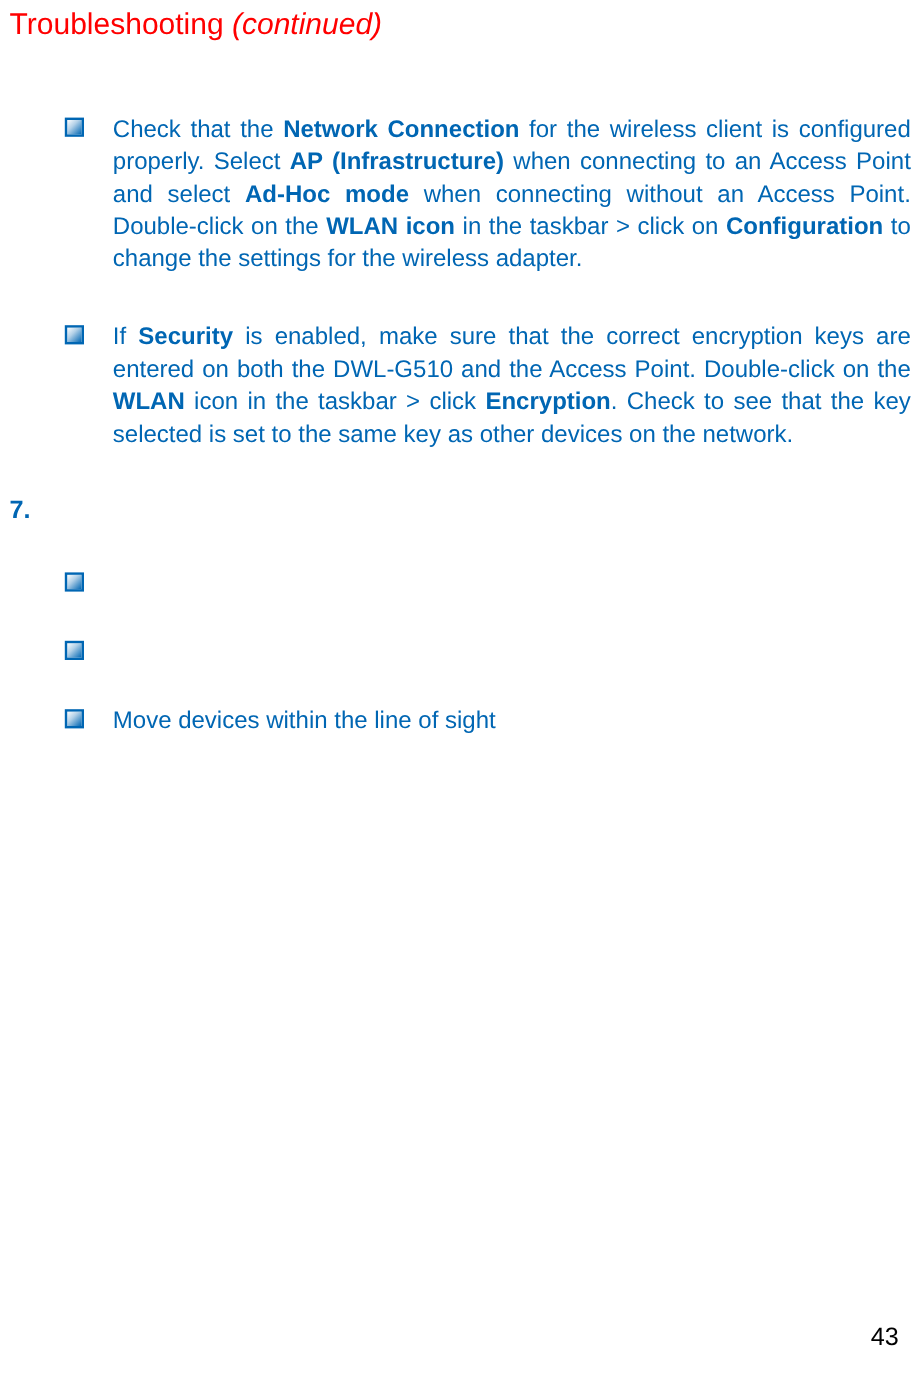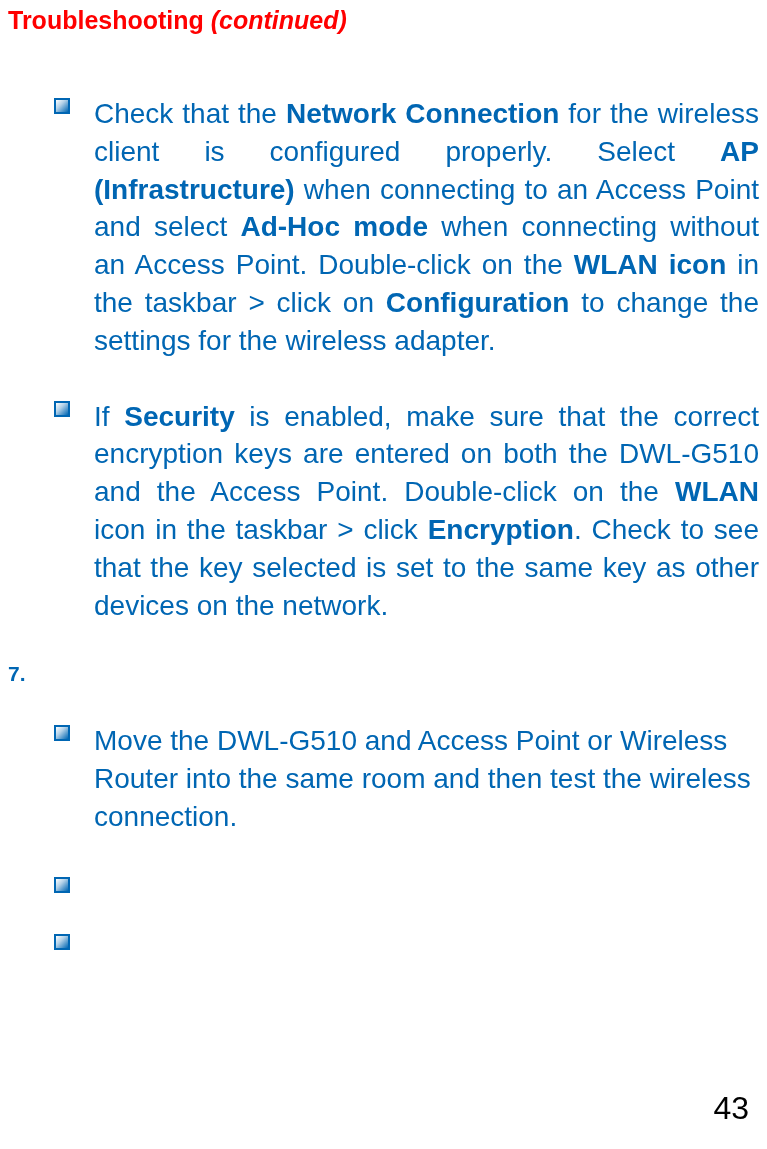--- a/index.html
+++ b/index.html
@@ -14,21 +14,21 @@
       font-family: Arial, Helvetica, sans-serif;
       padding: 6px 8px 20px 8px;
       position: relative;
       color: #000000;
     }
     .header {
       margin-bottom: 60px;
     }
     .header-title {
       font-size: 25px;
-      font-weight: bold;
+      font-weight: normal;
       color: #ff0000;
       text-align: right;
     }
     .header-cont {
       font-style: italic;
     }
     .bullet-item {
       display: flex;
       align-items: flex-start;
       margin-bottom: 38px;
@@ -40,21 +40,21 @@
     .bullet-square {
       width: 16px;
       height: 16px;
       border: 2px solid #0066b3;
       background: linear-gradient(135deg, #ffffff 0%, #b3d1e8 40%, #0066b3 100%);
       flex-shrink: 0;
       margin-right: 24px;
       margin-top: 3px;
     }
     .bullet-text {
-      font-size: 28px;
+      font-size: 20px;
       line-height: 1.35;
       color: #0066b3;
       text-align: justify;
       flex: 1;
     }
     .b {
       font-weight: bold;
     }
     .q-item {
       display: flex;
@@ -72,21 +72,21 @@
     .q-text {
       font-size: 21px;
       font-weight: bold;
       color: #0066b3;
       line-height: 1.3;
     }
     .page-number {
       position: absolute;
       bottom: 22px;
       right: 18px;
-      font-size: 32px;
+      font-size: 21px;
       color: #000000;
     }
   </style>
 </head>
 <body>
 
 <div class="header">
   <span class="header-title">
     <span>Troubleshooting </span><span class="header-cont">(continued)</span>
   </span>
@@ -105,24 +105,24 @@
     <span>If </span><span class="b">Security</span><span> is enabled, make sure that the correct encryption keys are entered on both the DWL-G510 and the Access Point. Double-click on the </span><span class="b">WLAN</span><span> icon in the taskbar &gt; click </span><span class="b">Encryption</span><span>. Check to see that the key selected is set to the same key as other devices on the network.</span>
   </div>
 </div>
 
 <div class="q-item">
   <div class="q-number">7.</div>
 </div>
 
 <div class="bullet-item">
   <div class="bullet-square"></div>
-  <div class="bullet-text" style="text-align:left;">Move the DWL-G510 and Access Point or Wireless Router into the same room and then test the wireless connection.</div>
 </div>
 
 <div class="bullet-item">
   <div class="bullet-square"></div>
 </div>
 
 <div class="bullet-item">
   <div class="bullet-square"></div>
+  <div class="bullet-text" style="text-align:left;">Move devices within the line of sight</div>
 </div>
 
 <div class="page-number">43</div>
 
 </body></html>

